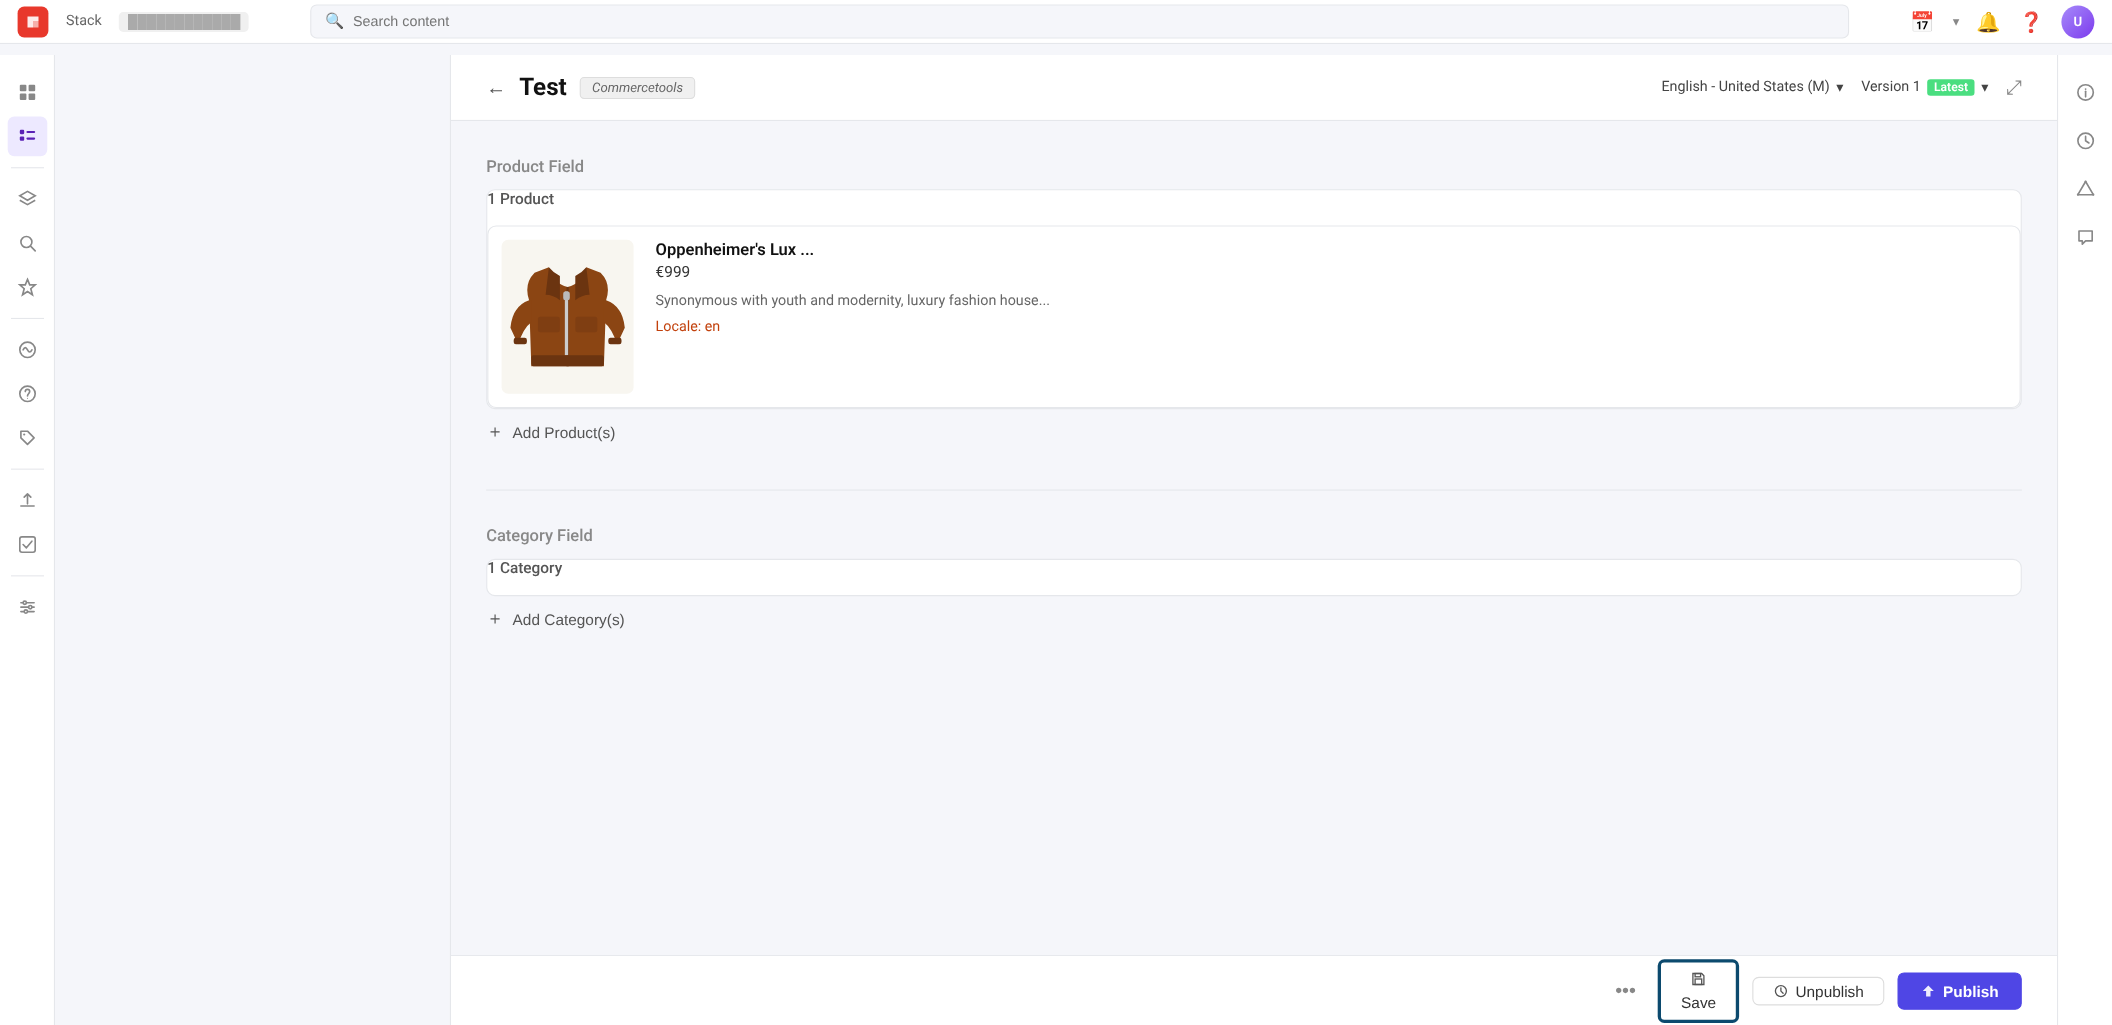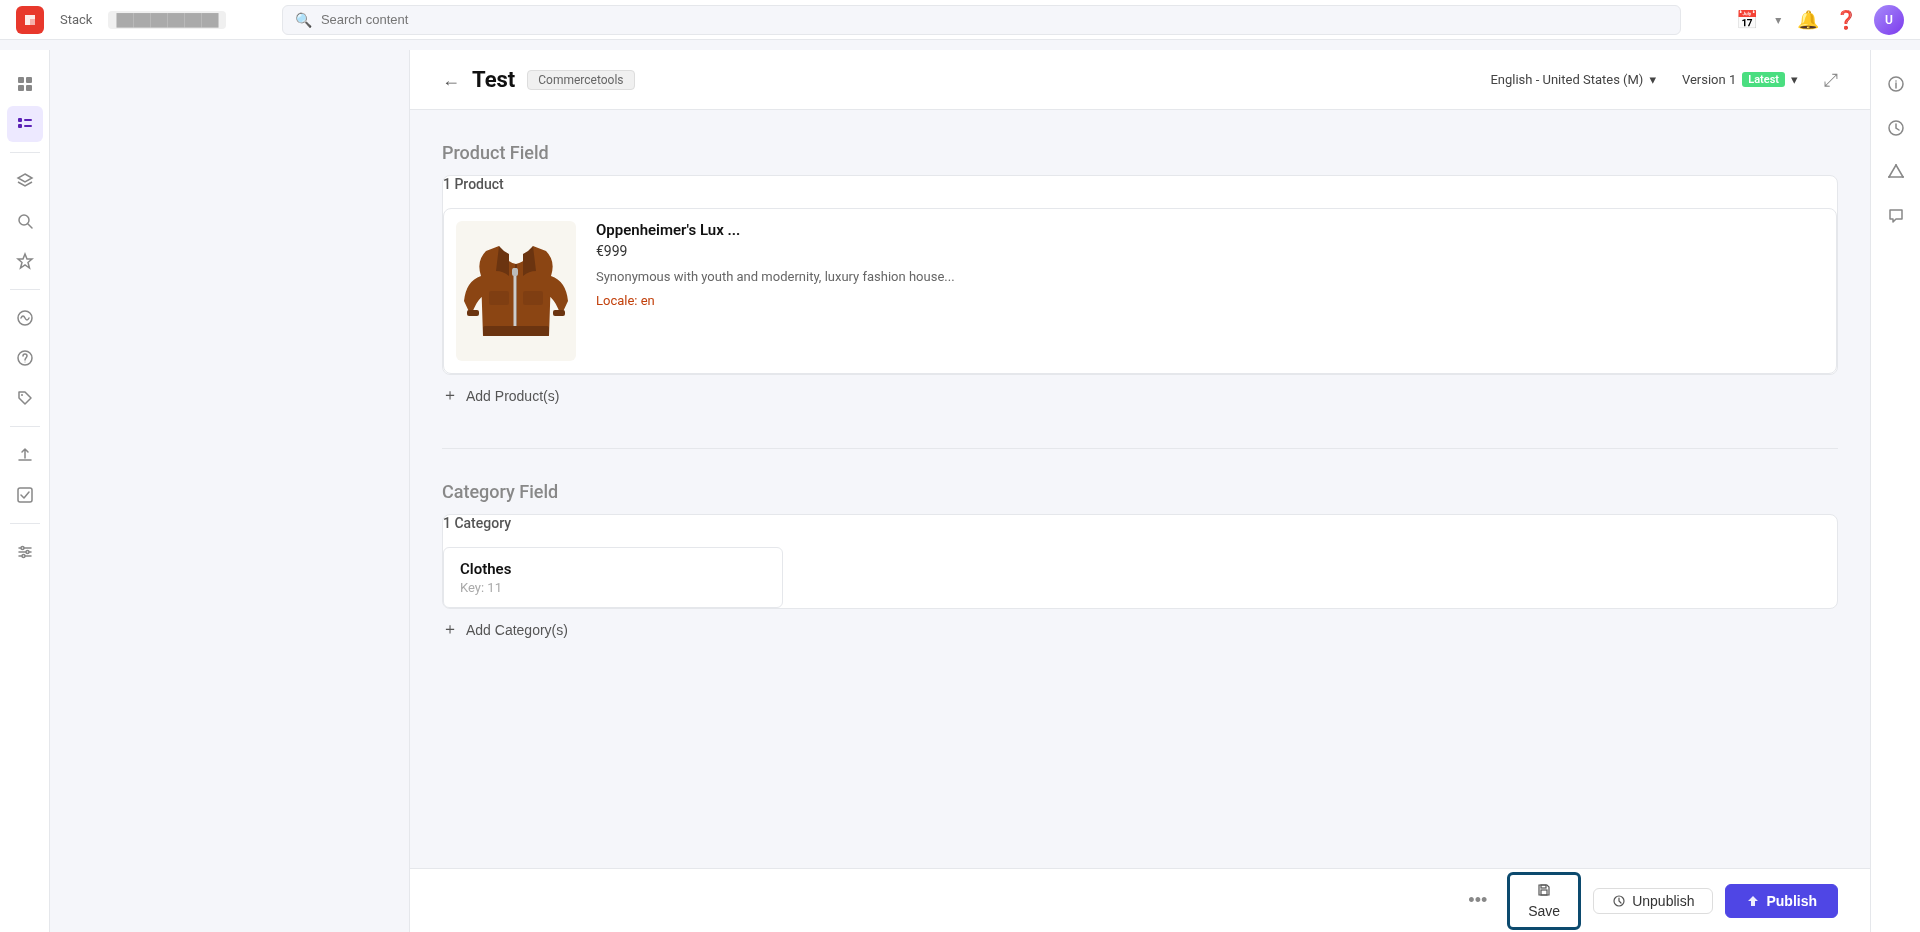--- a/index.html
+++ b/index.html
@@ -72,44 +72,44 @@
     .content-header {
       background: #fff; border-bottom: 1px solid #e5e7eb;
       padding: 0 32px; height: 60px;
       display: flex; align-items: center; justify-content: space-between;
     }
     .content-header-left { display: flex; align-items: center; gap: 12px; }
     .back-btn { font-size: 18px; color: #555; cursor: pointer; }
     .content-title { font-size: 22px; font-weight: 700; color: #111; }
     .content-badge {
       background: #f0f0f0; border: 1px solid #ddd; border-radius: 4px;
-      padding: 2px 10px; font-size: 12px; color: #666;
-    }
-    .content-header-right { display: flex; align-items: center; gap: 26px; }
+      padding: 2px 10px; font-size: 12px; color: #666; font-style: italic;
+    }
+    .content-header-right { display: flex; align-items: center; gap: 16px; }
     .lang-selector {
       display: flex; align-items: center; gap: 6px;
       font-size: 13px; color: #444; cursor: pointer;
     }
     .version-selector {
       display: flex; align-items: center; gap: 6px;
       font-size: 13px; color: #444; cursor: pointer;
     }
     .latest-badge {
       background: #4ade80; color: #fff; border-radius: 3px;
       padding: 1px 6px; font-size: 11px; font-weight: 600;
     }
     .expand-icon { font-size: 18px; color: #888; cursor: pointer; }
 
     
     .content-body { padding: 32px 32px 100px; }
 
     
     .section { margin-bottom: 32px; }
     .section-label {
-      font-size: 18px; color: #888; margin-bottom: 12px; font-weight: 500;
+      font-size: 15px; color: #888; margin-bottom: 12px; font-weight: 500;
     }
 
     
     .card {
       background: #fff; border: 1px solid #e5e7eb; border-radius: 8px;
     }
     .card-count { font-size: 14px; color: #555; margin-bottom: 16px; font-weight: 500; }
 
     
     .product-item {
@@ -398,24 +398,20 @@
         <span>Add Product(s)</span>
       </button>
     </div>
 
     <div style="height:1px; background:#e5e7eb; margin-bottom:32px;"></div>
 
     <div class="section">
       <div class="section-label">Category Field</div>
       <div class="card">
         <div class="card-count">1 Category</div>
-        <div class="category-item">
-          <div class="category-name">Clothes</div>
-          <div class="category-key">Key: 11</div>
-        </div>
       </div>
       <button class="add-btn">
         <span style="font-size:16px; font-weight:300;">＋</span>
         <span>Add Category(s)</span>
       </button>
     </div>
 
   </div>
 </div>
 

